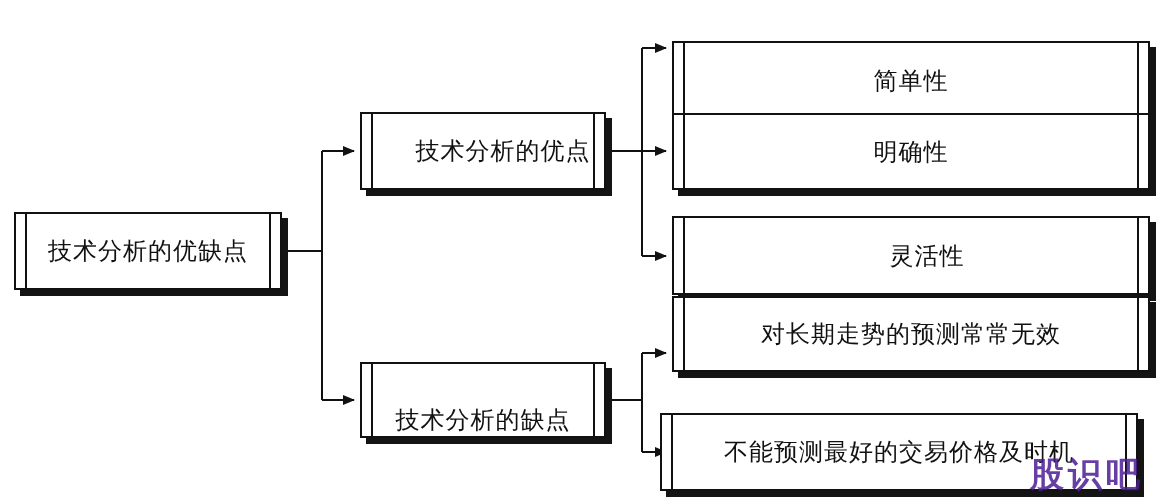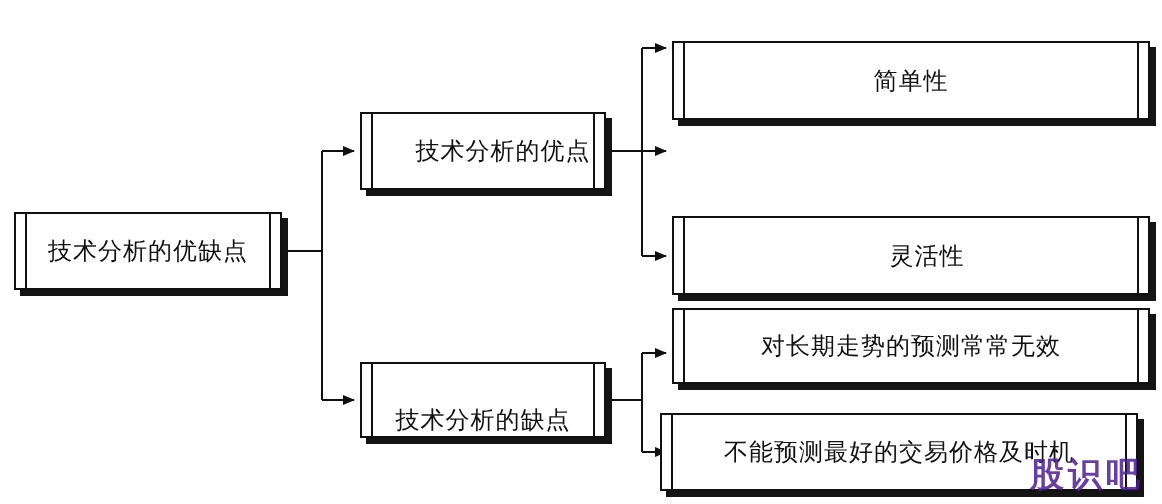--- a/index.html
+++ b/index.html
@@ -46,21 +46,21 @@
   }
   .node::before { left: 9px; }
   .node::after  { right: 9px; }
 
   .n-root { left: 14px;  top: 212px; width: 268px; height: 78px; }
   .n-adv  { left: 360px; top: 112px; width: 246px; height: 78px; padding-left: 40px; }
   .n-dis  { left: 360px; top: 362px; width: 246px; height: 76px; align-items: flex-end; }
   .n-l1   { left: 672px; top: 9px;   width: 478px; height: 79px; margin-top: 32px; }
   .n-l2   { left: 672px; top: 113px; width: 478px; height: 77px; }
   .n-l3   { left: 672px; top: 216px; width: 478px; height: 79px; padding-left: 32px; }
-  .n-l4   { left: 672px; top: 308px; width: 478px; height: 76px; }
+  .n-l4   { left: 672px; top: 296px; width: 478px; height: 76px; }
   .n-l5   { left: 660px; top: 413px; width: 478px; height: 78px; font-family: Liberation Mono, monospace; }
 
   .watermark {
     position: absolute;
     right: 18px;
     bottom: 6px;
     font-family: Liberation Serif, serif;
     font-size: 34px;
     font-weight: 700;
     letter-spacing: 4px;
@@ -104,20 +104,23 @@
   </div>
 
   <div class="node n-dis">
     <span>技术分析的缺点</span>
   </div>
 
   <div class="node n-l1">
     <span>简单性</span>
   </div>
 
+  <div class="node n-l2">
+    <span>明确性</span>
+  </div>
 
   <div class="node n-l3">
     <span>灵活性</span>
   </div>
 
   <div class="node n-l4">
     <span>对长期走势的预测常常无效</span>
   </div>
 
   <div class="node n-l5">

